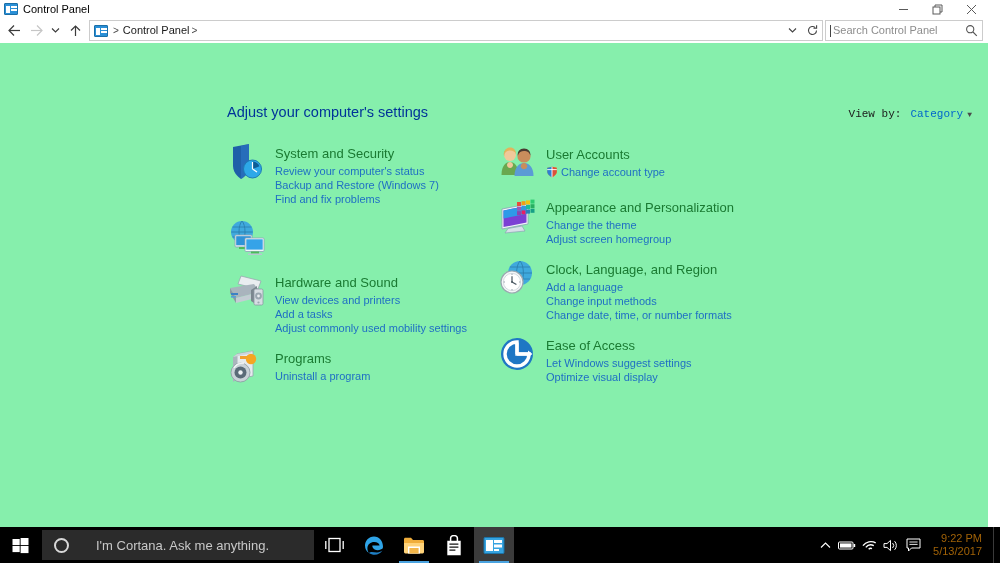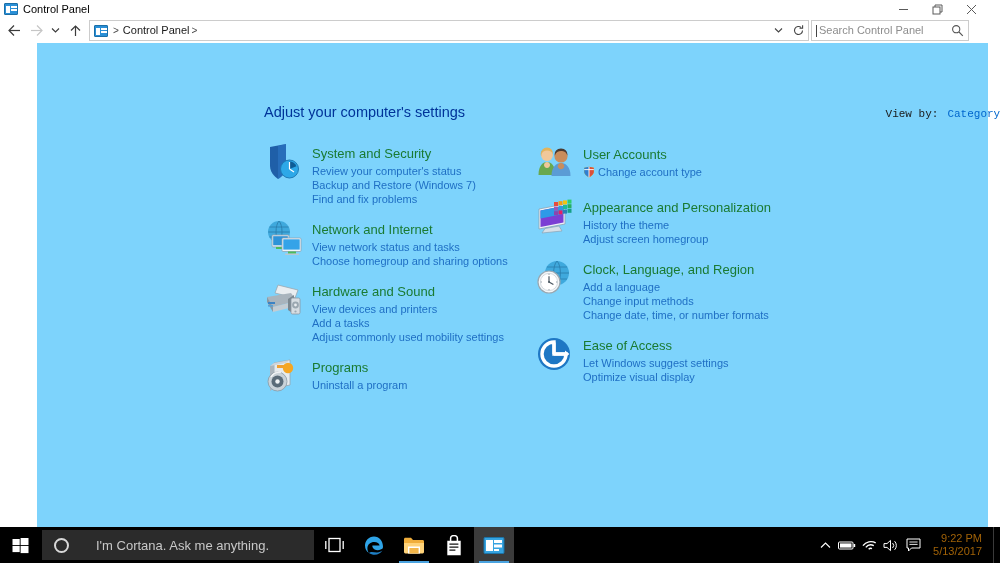--- a/index.html
+++ b/index.html
@@ -83,35 +83,35 @@
     position: absolute; right: 0; top: 0; height: 19px;
     display: flex; align-items: center;
   }
   .addr-chev, .addr-refresh {
     width: 20px; height: 19px; display: flex;
     align-items: center; justify-content: center; color: #444;
   }
   .searchbox {
     width: 158px; height: 21px; border: 1px solid #cccccc;
     background: #ffffff; display: flex; align-items: center;
-    position: relative; margin-right: 16px;
+    position: relative; margin-right: 2px;
   }
   .search-caret {
     width: 1px; height: 12px; background: #444; margin-left: 4px;
   }
   .search-ph {
     font-size: 11px; color: #8d8d8d; line-height: 19px;
     margin-left: 2px; white-space: nowrap;
   }
   .search-icon {
     position: absolute; right: 4px; top: 2px;
     color: #555;
   }
   
-  .content { flex: 1; position: relative; background: #7dd3fc; margin-left: 37px; }
+  .content { flex: 1; position: relative; background: #86efac; }
   .page-head {
     position: absolute; left: 227px; top: 61px;
     display: flex; align-items: baseline; width: 745px;
   }
   .page-title {
     font-size: 14.5px; color: #003399; white-space: nowrap;
     font-weight: normal;
   }
   .viewby {
     margin-left: auto; display: flex; align-items: baseline;
@@ -337,25 +337,20 @@
               <rect x="9.2" y="17.2" width="14.6" height="9" fill="#2e93d8"></rect>
               <rect x="12" y="28" width="9" height="2" fill="#4cbb5a"></rect>
             </g>
             <g>
               <rect x="18" y="19" width="19" height="13.5" rx="1" fill="#f2f6f9" stroke="#8ba3b5" stroke-width="0.8"></rect>
               <rect x="19.3" y="20.3" width="16.4" height="10.3" fill="#35a3e8"></rect>
               <rect x="24" y="32.5" width="8" height="2.3" fill="#4cbb5a"></rect>
               <rect x="21" y="34.5" width="14" height="1.6" rx="0.6" fill="#b9c7d2"></rect>
             </g>
           </svg>
-        </div>
-        <div class="cat-body">
-          <div class="cat-title">Network and Internet</div>
-          <a class="cat-link">View network status and tasks</a>
-          <a class="cat-link">Choose homegroup and sharing options</a>
         </div>
       </div>
 
       <div class="category">
         <div class="cat-icon">
           <svg width="42" height="40" viewBox="0 0 42 40">
             <polygon points="14,4 34,9 31,17 11,12" fill="#e9edf0" stroke="#9aa7b0" stroke-width="0.8"></polygon>
             <polygon points="3,16 27,12 33,20 9,26" fill="#a9b4bd"></polygon>
             <polygon points="3,16 9,26 9,31 3,21" fill="#8c98a2"></polygon>
             <polygon points="9,26 33,20 33,25 9,31" fill="#c3ccd3"></polygon>
@@ -448,21 +443,21 @@
               <rect x="32.5" y="7.2" width="4" height="4" fill="#27ae60"></rect>
               <rect x="19" y="14.2" width="4" height="4" fill="#8e44ad"></rect>
               <rect x="23.5" y="13.4" width="4" height="4" fill="#e91e63"></rect>
               <rect x="28" y="12.6" width="4" height="4" fill="#2980b9"></rect>
               <rect x="32.5" y="11.8" width="4" height="4" fill="#16a085"></rect>
             </g>
           </svg>
         </div>
         <div class="cat-body">
           <div class="cat-title">Appearance and Personalization</div>
-          <a class="cat-link">History the theme</a>
+          <a class="cat-link">Change the theme</a>
           <a class="cat-link">Adjust screen homegroup</a>
         </div>
       </div>
 
       <div class="category">
         <div class="cat-icon">
           <svg width="42" height="40" viewBox="0 0 42 40">
             <circle cx="22" cy="14" r="12" fill="#3fa9dd"></circle>
             <path d="M10 14 H34 M22 2 C26.5 6.5 26.5 21.5 22 26 C17.5 21.5 17.5 6.5 22 2 Z" fill="none" stroke="#2b7fae" stroke-width="0.9"></path>
             <path d="M12 8 H32 M12 20 H32" fill="none" stroke="#2b7fae" stroke-width="0.8"></path>

